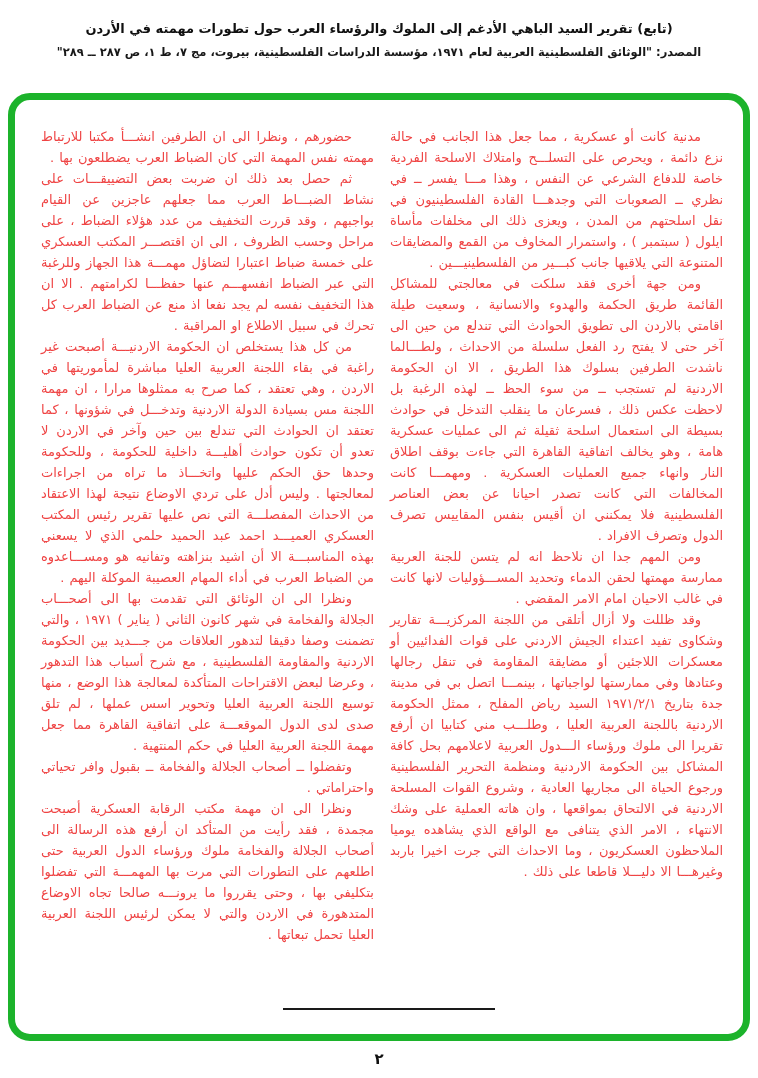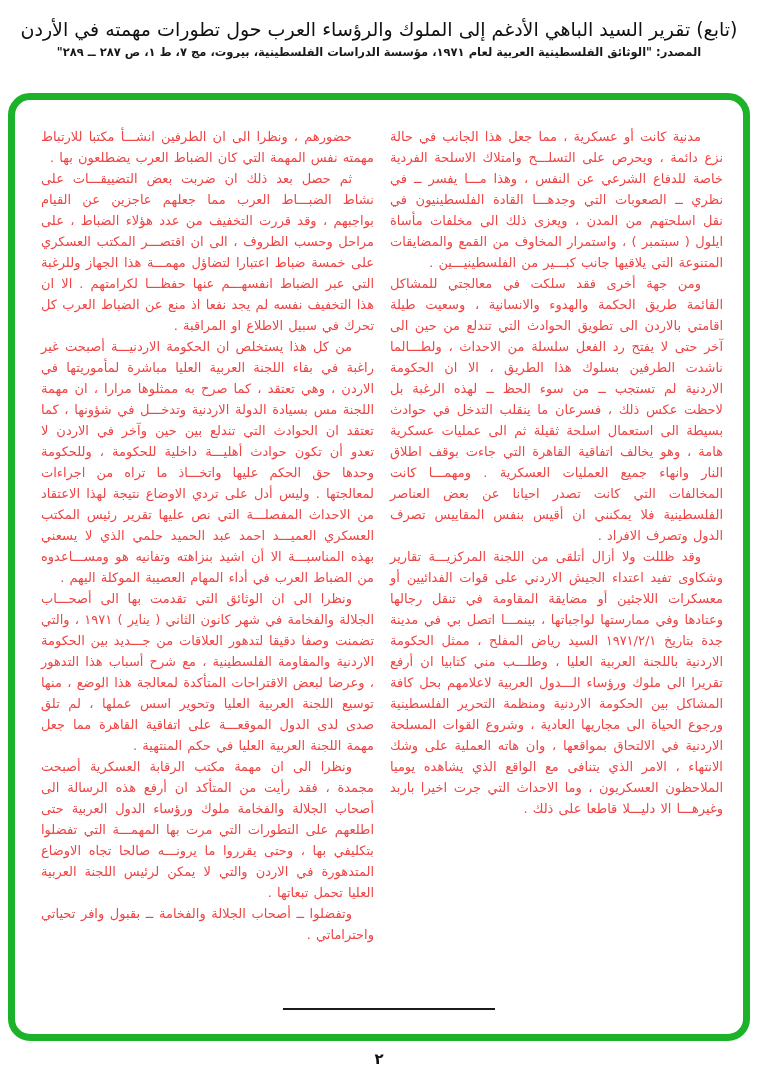--- a/index.html
+++ b/index.html
@@ -18,22 +18,22 @@
   }
   .header {
     position: absolute;
     top: 16px;
     left: 0;
     width: 758px;
     text-align: center;
     direction: rtl;
   }
   .header-title {
-    font-size: 19px;
-    font-weight: normal;
+    font-size: 13px;
+    font-weight: bold;
     line-height: 26px;
     color: #101010;
   }
   .header-source {
     margin-top: 3px;
     font-size: 11.5px;
     font-weight: bold;
     color: #181818;
   }
   .frame {
@@ -98,30 +98,31 @@
     <div class="header-title">(تابع) تقرير السيد الباهي الأدغم إلى الملوك والرؤساء العرب حول تطورات مهمته في الأردن</div>
     <div class="header-source">المصدر: "الوثائق الفلسطينية العربية لعام ١٩٧١، مؤسسة الدراسات الفلسطينية، بيروت، مج ٧، ط ١، ص ٢٨٧ ــ ٢٨٩"</div>
   </div>
 
   <div class="frame">
     <div class="columns">
 
       <div class="col">
         <p>مدنية كانت أو عسكرية ، مما جعل هذا الجانب في حالة نزع دائمة ، ويحرص على التسلـــح وامتلاك الاسلحة الفردية خاصة للدفاع الشرعي عن النفس ، وهذا مـــا يفسر ــ في نظري ــ الصعوبات التي وجدهـــا القادة الفلسطينيون في نقل اسلحتهم من المدن ، ويعزى ذلك الى مخلفات مأساة ايلول ( سبتمبر ) ، واستمرار المخاوف من القمع والمضايقات المتنوعة التي يلاقيها جانب كبـــير من الفلسطينيـــين .</p>
         <p>ومن جهة أخرى فقد سلكت في معالجتي للمشاكل القائمة طريق الحكمة والهدوء والانسانية ، وسعيت طيلة اقامتي بالاردن الى تطويق الحوادث التي تندلع من حين الى آخر حتى لا يفتح رد الفعل سلسلة من الاحداث ، ولطـــالما ناشدت الطرفين بسلوك هذا الطريق ، الا ان الحكومة الاردنية لم تستجب ــ من سوء الحظ ــ لهذه الرغبة بل لاحظت عكس ذلك ، فسرعان ما ينقلب التدخل في حوادث بسيطة الى استعمال اسلحة ثقيلة ثم الى عمليات عسكرية هامة ، وهو يخالف اتفاقية القاهرة التي جاءت بوقف اطلاق النار وانهاء جميع العمليات العسكرية . ومهمـــا كانت المخالفات التي كانت تصدر احيانا عن بعض العناصر الفلسطينية فلا يمكنني ان أقيس بنفس المقاييس تصرف الدول وتصرف الافراد .</p>
+        <p>ومن المهم جدا ان نلاحظ انه لم يتسن للجنة العربية ممارسة مهمتها لحقن الدماء وتحديد المســـؤوليات لانها كانت في غالب الاحيان امام الامر المقضي .</p>
         <p>وقد ظللت ولا أزال أتلقى من اللجنة المركزيـــة تقارير وشكاوى تفيد اعتداء الجيش الاردني على قوات الفدائيين أو معسكرات اللاجئين أو مضايقة المقاومة في تنقل رجالها وعتادها وفي ممارستها لواجباتها ، بينمـــا اتصل بي في مدينة جدة بتاريخ ١٩٧١/٢/١ السيد رياض المفلح ، ممثل الحكومة الاردنية باللجنة العربية العليا ، وطلـــب مني كتابيا ان أرفع تقريرا الى ملوك ورؤساء الـــدول العربية لاعلامهم بحل كافة المشاكل بين الحكومة الاردنية ومنظمة التحرير الفلسطينية ورجوع الحياة الى مجاريها العادية ، وشروع القوات المسلحة الاردنية في الالتحاق بمواقعها ، وان هاته العملية على وشك الانتهاء ، الامر الذي يتنافى مع الواقع الذي يشاهده يوميا الملاحظون العسكريون ، وما الاحداث التي جرت اخيرا باربد وغيرهـــا الا دليـــلا قاطعا على ذلك .</p>
       </div>
 
       <div class="col">
         <p>حضورهم ، ونظرا الى ان الطرفين انشـــأ مكتبا للارتباط مهمته نفس المهمة التي كان الضباط العرب يضطلعون بها .</p>
         <p>ثم حصل بعد ذلك ان ضربت بعض التضييقـــات على نشاط الضبـــاط العرب مما جعلهم عاجزين عن القيام بواجبهم ، وقد قررت التخفيف من عدد هؤلاء الضباط ، على مراحل وحسب الظروف ، الى ان اقتصـــر المكتب العسكري على خمسة ضباط اعتبارا لتضاؤل مهمـــة هذا الجهاز وللرغبة التي عبر الضباط انفسهـــم عنها حفظـــا لكرامتهم . الا ان هذا التخفيف نفسه لم يجد نفعا اذ منع عن الضباط العرب كل تحرك في سبيل الاطلاع او المراقبة .</p>
         <p>من كل هذا يستخلص ان الحكومة الاردنيـــة أصبحت غير راغبة في بقاء اللجنة العربية العليا مباشرة لمأموريتها في الاردن ، وهي تعتقد ، كما صرح به ممثلوها مرارا ، ان مهمة اللجنة مس بسيادة الدولة الاردنية وتدخـــل في شؤونها ، كما تعتقد ان الحوادث التي تندلع بين حين وآخر في الاردن لا تعدو أن تكون حوادث أهليـــة داخلية للحكومة ، وللحكومة وحدها حق الحكم عليها واتخـــاذ ما تراه من اجراءات لمعالجتها . وليس أدل على تردي الاوضاع نتيجة لهذا الاعتقاد من الاحداث المفصلـــة التي نص عليها تقرير رئيس المكتب العسكري العميـــد احمد عبد الحميد حلمي الذي لا يسعني بهذه المناسبـــة الا أن اشيد بنزاهته وتفانيه هو ومســـاعدوه من الضباط العرب في أداء المهام العصيبة الموكلة اليهم .</p>
         <p>ونظرا الى ان الوثائق التي تقدمت بها الى أصحـــاب الجلالة والفخامة في شهر كانون الثاني ( يناير ) ١٩٧١ ، والتي تضمنت وصفا دقيقا لتدهور العلاقات من جـــديد بين الحكومة الاردنية والمقاومة الفلسطينية ، مع شرح أسباب هذا التدهور ، وعرضا لبعض الاقتراحات المتأكدة لمعالجة هذا الوضع ، منها توسيع اللجنة العربية العليا وتحوير اسس عملها ، لم تلق صدى لدى الدول الموقعـــة على اتفاقية القاهرة مما جعل مهمة اللجنة العربية العليا في حكم المنتهية .</p>
+        <p>وتفضلوا ــ أصحاب الجلالة والفخامة ــ بقبول وافر تحياتي واحتراماتي .</p>
         <p>ونظرا الى ان مهمة مكتب الرقابة العسكرية أصبحت مجمدة ، فقد رأيت من المتأكد ان أرفع هذه الرسالة الى أصحاب الجلالة والفخامة ملوك ورؤساء الدول العربية حتى اطلعهم على التطورات التي مرت بها المهمـــة التي تفضلوا بتكليفي بها ، وحتى يقرروا ما يرونـــه صالحا تجاه الاوضاع المتدهورة في الاردن والتي لا يمكن لرئيس اللجنة العربية العليا تحمل تبعاتها .</p>
-        <p>وتفضلوا ــ أصحاب الجلالة والفخامة ــ بقبول وافر تحياتي واحتراماتي .</p>
       </div>
 
     </div>
     <div class="end-divider"></div>
   </div>
 
   <div class="page-number">٢</div>
 
 </div>
 

